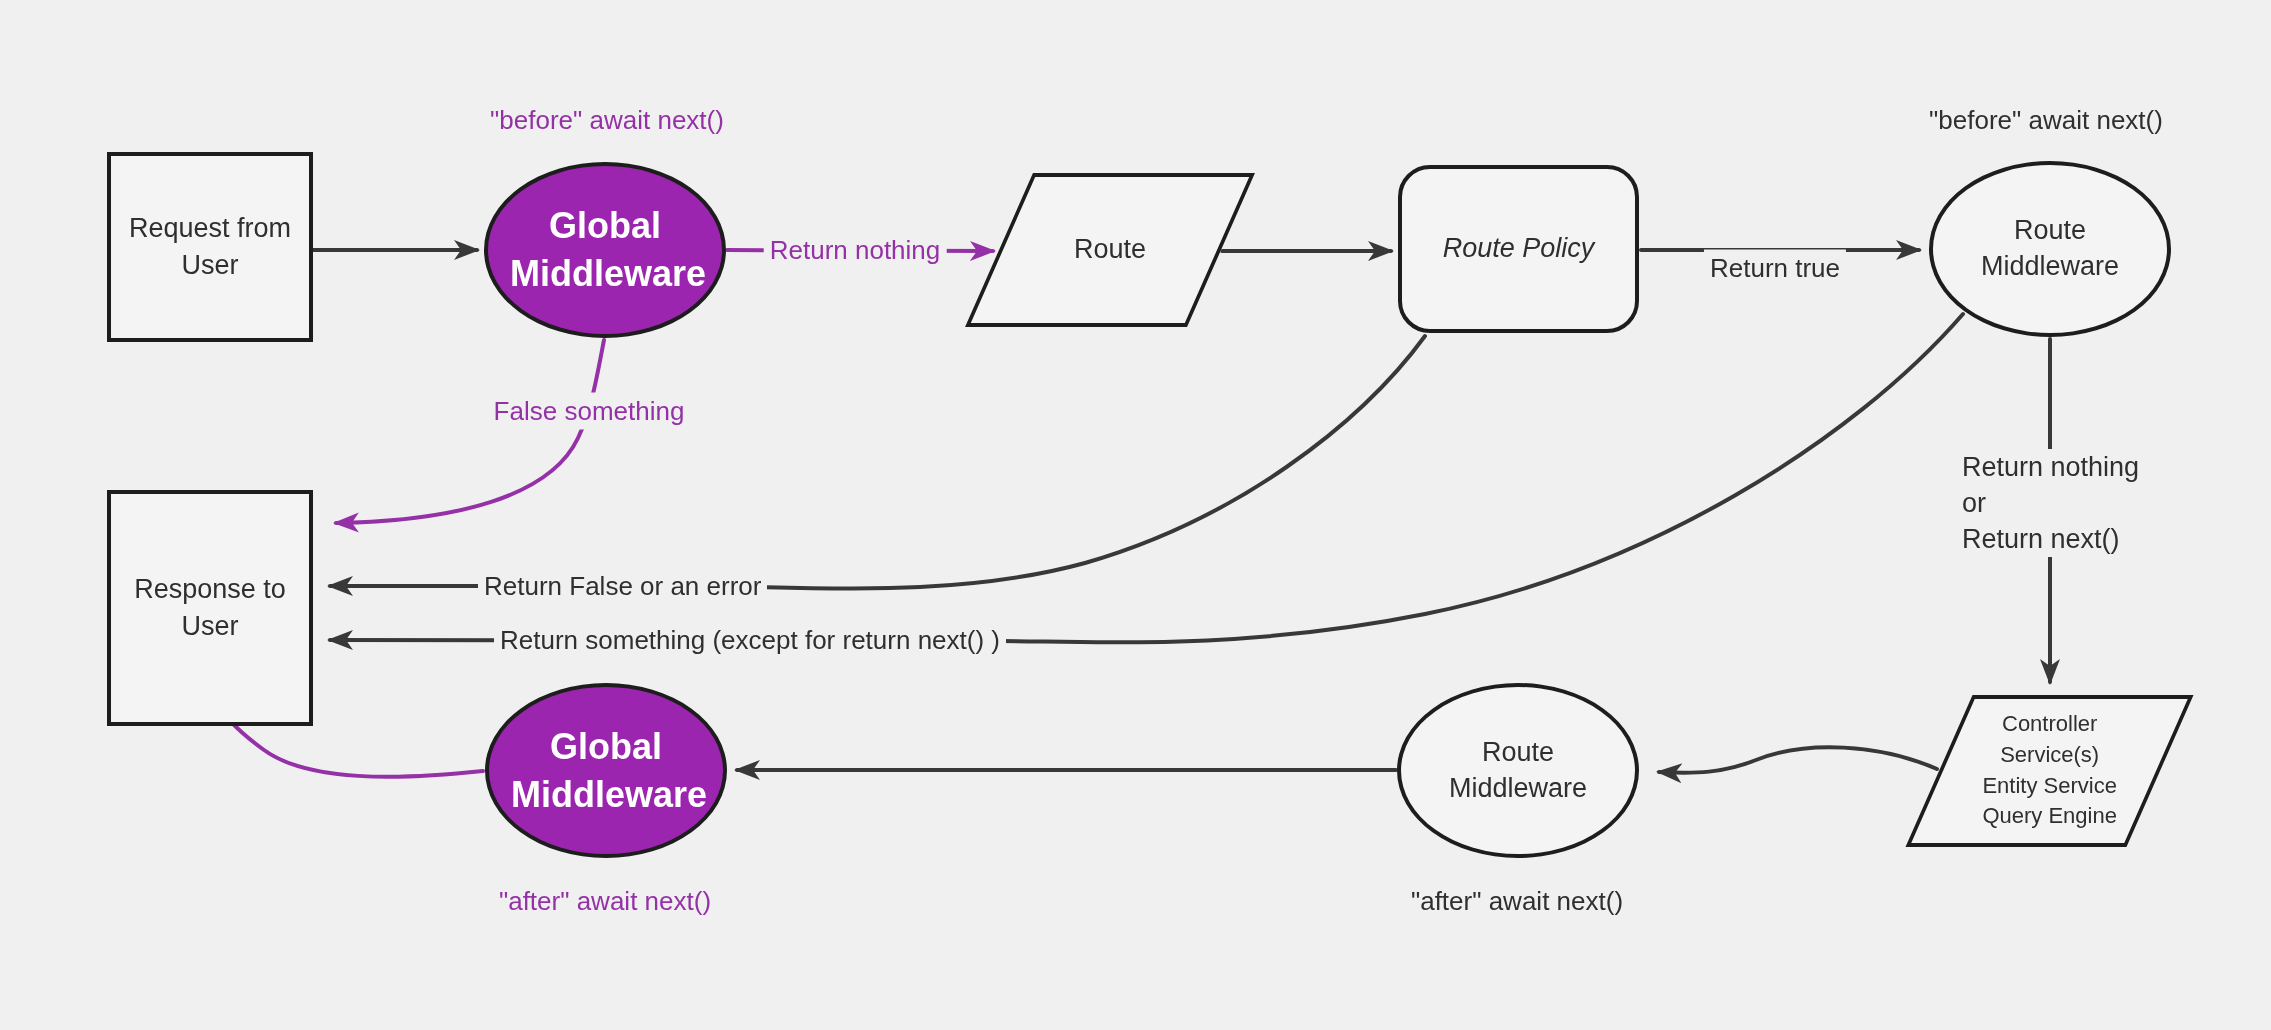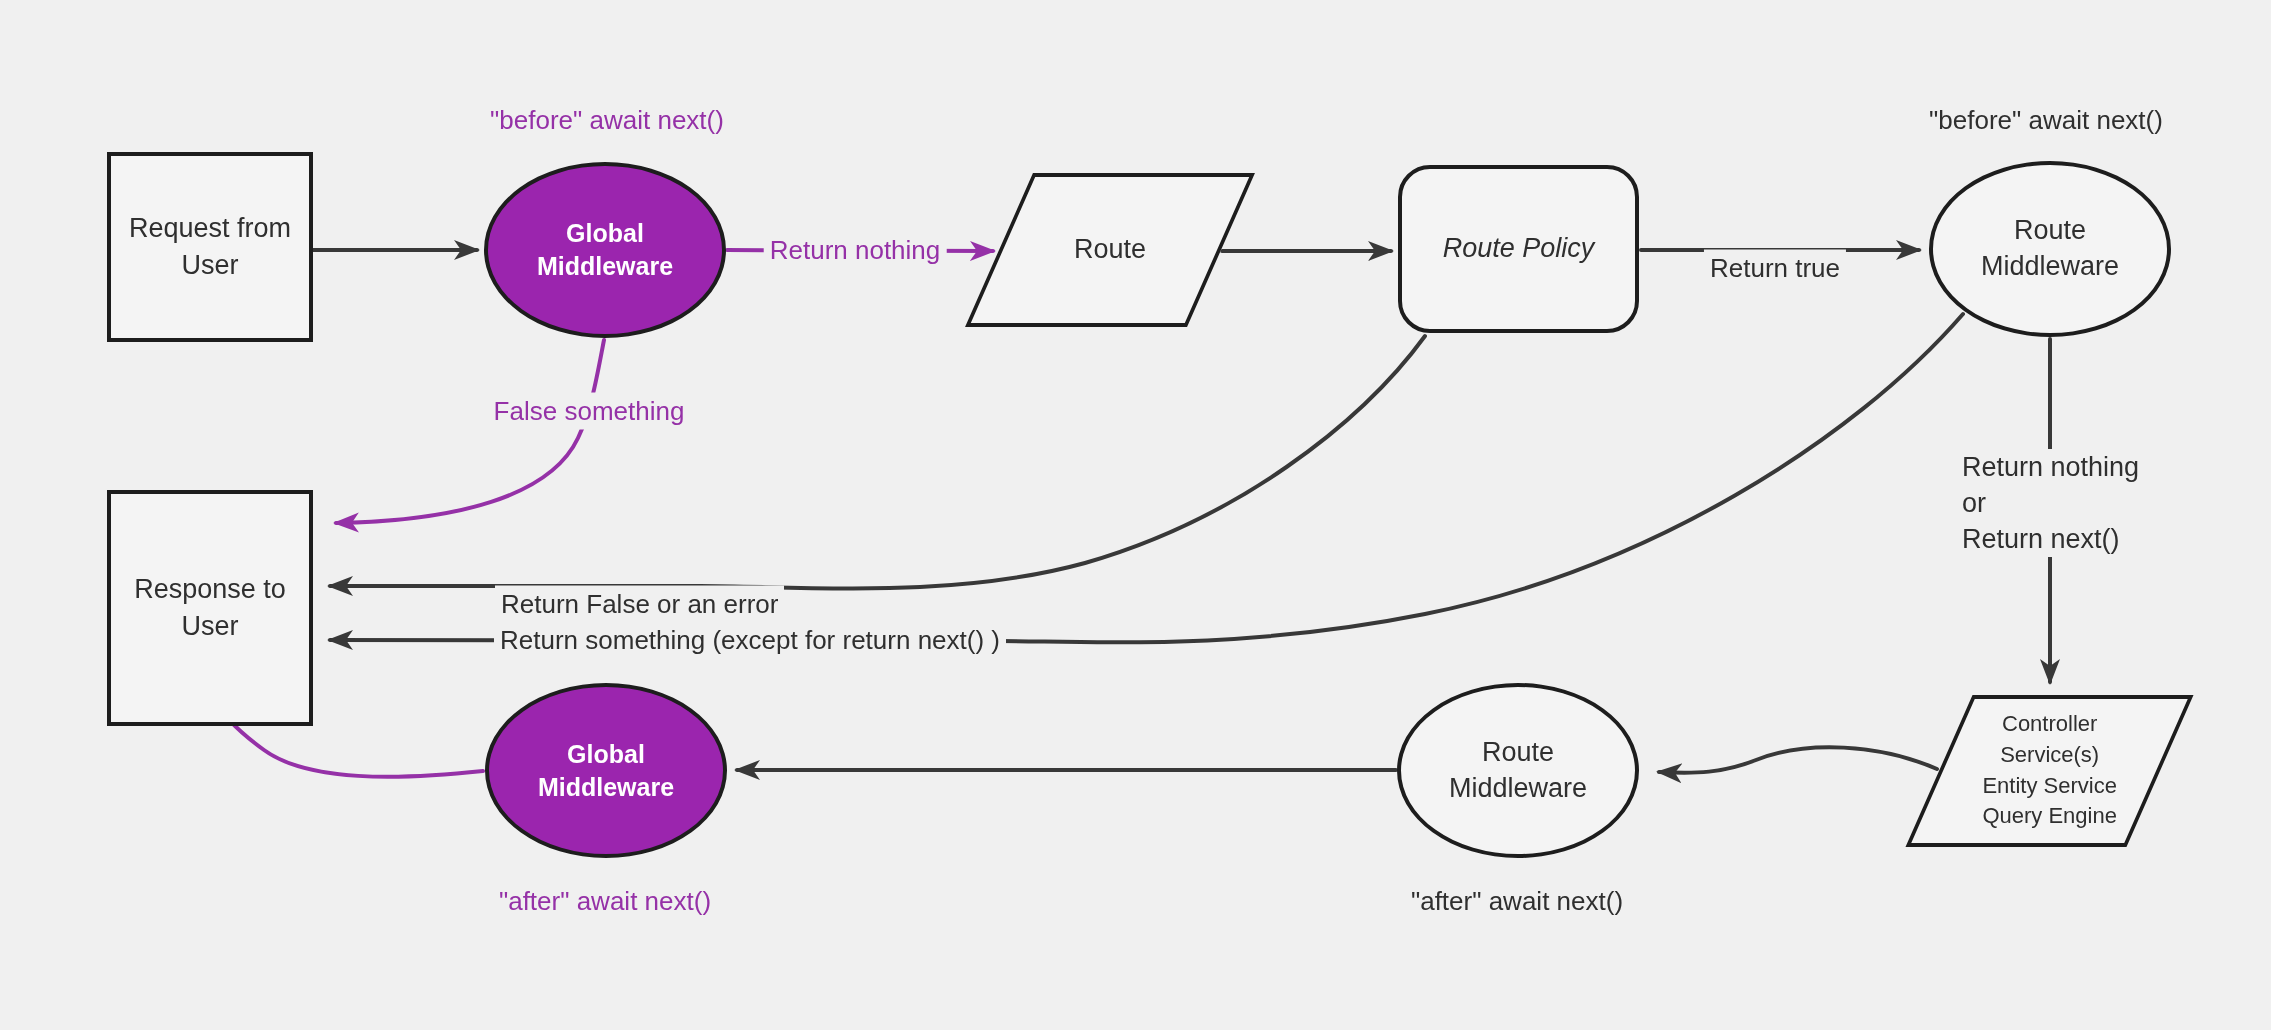--- a/index.html
+++ b/index.html
@@ -13,21 +13,21 @@
   .edge-dark   { stroke: var(--edge_dark); stroke-width: 4; fill: none; stroke-linecap: round; }
   .edge-purple { stroke: var(--purple_accent); stroke-width: 4; fill: none; stroke-linecap: round; }
   .head-dark   { fill: var(--edge_dark); }
   .head-purple { fill: var(--purple_accent); }
 
   .node { position: absolute; display: flex; align-items: center; justify-content: center;
           box-sizing: border-box; text-align: center; color: var(--text_dark);
           font-size: 27px; line-height: 1.32; }
   .rect    { background: var(--node_fill); border: 4px solid var(--node_border); }
   .ellipse { background: var(--node_fill); border: 4px solid var(--node_border); border-radius: 50%; }
-  .ellipse.purple { background: var(--purple_fill); color: var(--text_white); font-weight: bold; font-size: 25px; align-items: center; }
+  .ellipse.purple { background: var(--purple_fill); color: var(--text_white); font-weight: bold; font-size: 36px; align-items: center; }
   .pgram   { background: var(--node_fill); border: 4px solid var(--node_border); transform: skewX(-23.8deg); }
   .pgram .inner { transform: skewX(23.8deg); width: 100%; text-align: center; }
   .pgram.small { font-size: 22px; line-height: 1.4; }
 
   .lbl { position: absolute; white-space: nowrap; font-size: 26px; color: var(--text_dark); }
   .lbl.center { transform: translate(-50%, -50%); }
   .lbl.vcenter { transform: translate(0, -50%); }
   .lbl.purple { color: var(--purple_accent); }
   .lbl.bg { background: var(--bg); padding: 3px 6px; }
   .lbl-block { position: absolute; font-size: 27px; line-height: 36px; color: var(--text_dark);
@@ -98,21 +98,21 @@
       <div>Controller</div>
       <div>Service(s)</div>
       <div>Entity Service</div>
       <div>Query Engine</div>
     </div>
   </div>
 
   <div class="lbl center purple bg" style="left:855px; top:250px;">Return nothing</div>
   <div class="lbl center bg" style="left:1775px; top:268px;">Return true</div>
   <div class="lbl center purple bg" style="left:589px; top:411px;">False something</div>
-  <div class="lbl vcenter bg" style="left:478px; top:604px;margin-left:17px;">Return False or an error</div>
+  <div class="lbl vcenter bg" style="left:478px; top:586px;">Return False or an error</div>
   <div class="lbl vcenter bg" style="left:478px; top:640px;margin-left:16px;">Return something (except for return next() )</div>
 
   <div class="lbl-block" style="left:1956px; top:449px;">
     <div>Return nothing</div>
     <div>or</div>
     <div>Return next()</div>
   </div>
 
   <div class="lbl center purple" style="left:607px; top:120px;">"before" await next()</div>
   <div class="lbl center" style="left:2046px; top:120px;">"before" await next()</div>

